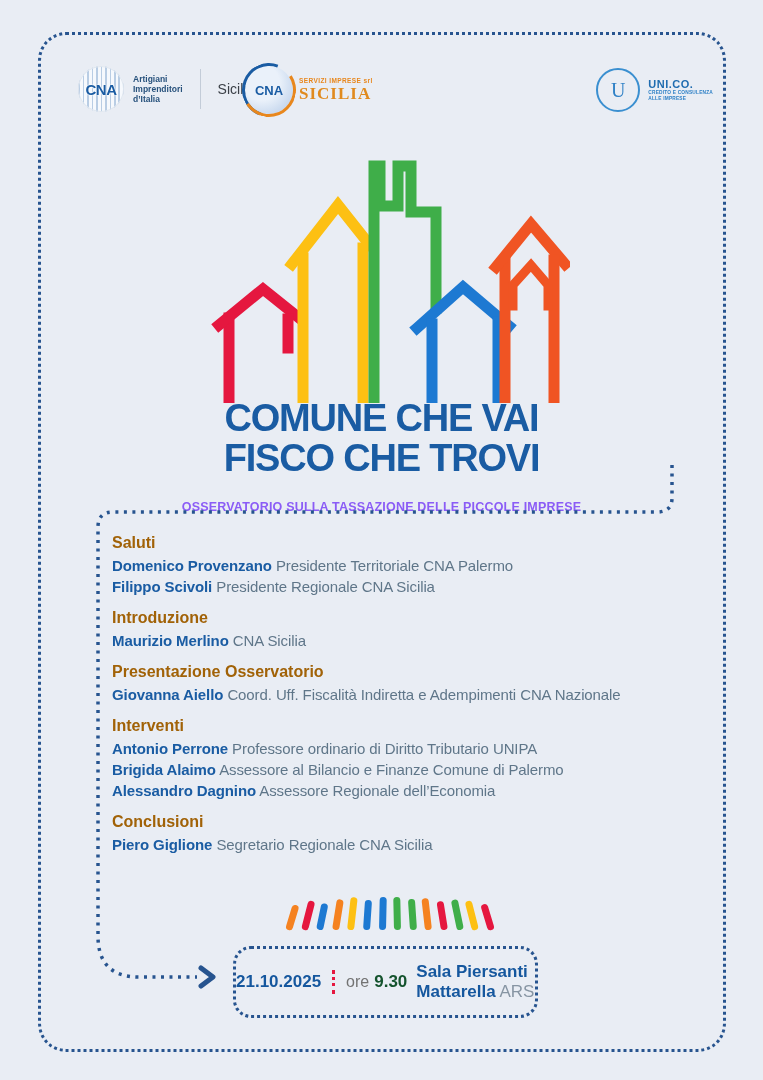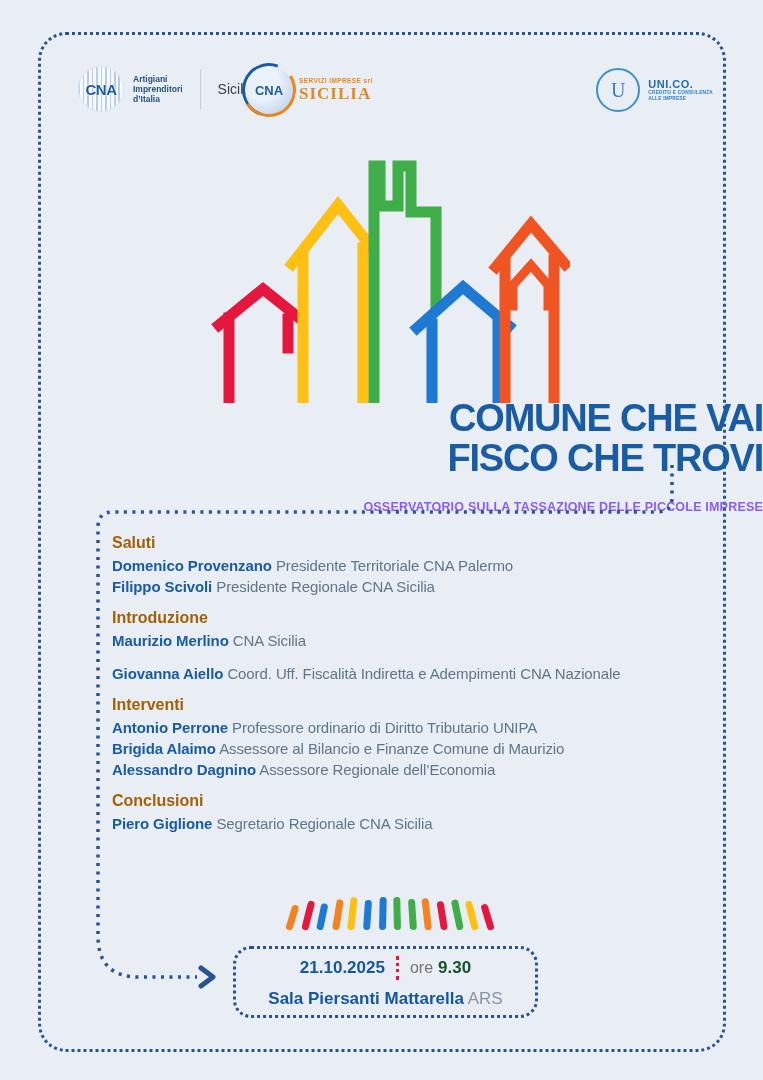--- a/index.html
+++ b/index.html
@@ -36,40 +36,40 @@
   .uni-circle{width:40px;height:40px;border-radius:50%;border:2.5px solid #3a8fd0;
       display:flex;align-items:center;justify-content:center;
       font-family:"Liberation Serif", serif;font-size:20px;color:#2e80c6;}
   .uni-name{font-size:11px;font-weight:bold;color:#1f6cb0;letter-spacing:0.5px;}
   .uni-tag{font-size:4.8px;font-weight:bold;color:#2e80c6;line-height:6px;letter-spacing:0.2px;}
 
   
   .skyline{position:absolute;left:205px;top:148px;}
 
   
-  .title-wrap{position:absolute;left:0;top:398px;width:763px;text-align:right;}
+  .title-wrap{position:absolute;left:0;top:398px;width:763px;text-align:center;}
   .title-line{font-size:38px;line-height:40px;font-weight:800;color:#1a5ca3;letter-spacing:-1.2px;}
   .subtitle{margin-top:22px;font-size:12.5px;font-weight:bold;color:#8b5cf6;letter-spacing:0.2px;}
 
   
   .prog-border{position:absolute;left:0;top:0;width:763px;height:1080px;pointer-events:none;}
   .program{position:absolute;left:112px;top:534px;width:600px;}
   .sec{margin-bottom:12px;}
   .sec-h{font-size:16px;font-weight:bold;color:#a16207;margin-bottom:3px;}
   .entry{font-size:15px;line-height:21px;color:#5f7689;letter-spacing:-0.1px;white-space:nowrap;}
   .nm{font-weight:bold;color:#1a5ca3;text-align:center;}
 
   
   .dashes{position:absolute;left:285px;top:890px;width:210px;height:40px;
           display:flex;align-items:flex-end;justify-content:space-between;}
   .dash{width:7px;border-radius:4px;transform-origin:50% 100%;}
 
   
   .datebox{position:absolute;left:233px;top:946px;width:299px;height:66px;
-      border:3px dotted #27548f;border-radius:18px;display:flex;flex-direction:column;
+      border:3px dotted #27548f;border-radius:18px;display:flex;flex-direction:row;
       align-items:center;justify-content:center;gap:9px;background:transparent;}
   .dl1{display:flex;align-items:center;font-size:17px;}
   .date-txt{font-weight:bold;color:#15579e;}
   .tdiv{width:0;height:24px;border-left:3px dotted #e5173f;margin:0 11px;}
   .ore{color:#737373;margin-right:5px;font-size:16px;}
   .time-txt{font-weight:bold;color:#14532d;}
   .dl2{font-size:17px;}
   .venue{font-weight:bold;color:#15579e;}
   .venue-sfx{color:#8795a3;}
 </style>
@@ -170,27 +170,28 @@
       <div class="entry"><span class="nm">Domenico Provenzano</span> <span>Presidente Territoriale CNA Palermo</span></div>
       <div class="entry"><span class="nm">Filippo Scivoli</span> <span>Presidente Regionale CNA Sicilia</span></div>
     </div>
 
     <div class="sec">
       <div class="sec-h">Introduzione</div>
       <div class="entry"><span class="nm">Maurizio Merlino</span> <span>CNA Sicilia</span></div>
     </div>
 
     <div class="sec">
+      <div class="sec-h">Presentazione Osservatorio</div>
       <div class="entry"><span class="nm">Giovanna Aiello</span> <span>Coord. Uff. Fiscalità Indiretta e Adempimenti CNA Nazionale</span></div>
     </div>
 
     <div class="sec">
       <div class="sec-h">Interventi</div>
       <div class="entry"><span class="nm">Antonio Perrone</span> <span>Professore ordinario di Diritto Tributario UNIPA</span></div>
-      <div class="entry"><span class="nm">Brigida Alaimo</span> <span>Assessore al Bilancio e Finanze Comune di Maurizio</span></div>
+      <div class="entry"><span class="nm">Brigida Alaimo</span> <span>Assessore al Bilancio e Finanze Comune di Palermo</span></div>
       <div class="entry"><span class="nm">Alessandro Dagnino</span> <span>Assessore Regionale dell’Economia</span></div>
     </div>
 
     <div class="sec">
       <div class="sec-h">Conclusioni</div>
       <div class="entry"><span class="nm">Piero Giglione</span> <span>Segretario Regionale CNA Sicilia</span></div>
     </div>
 
   </div>
 

